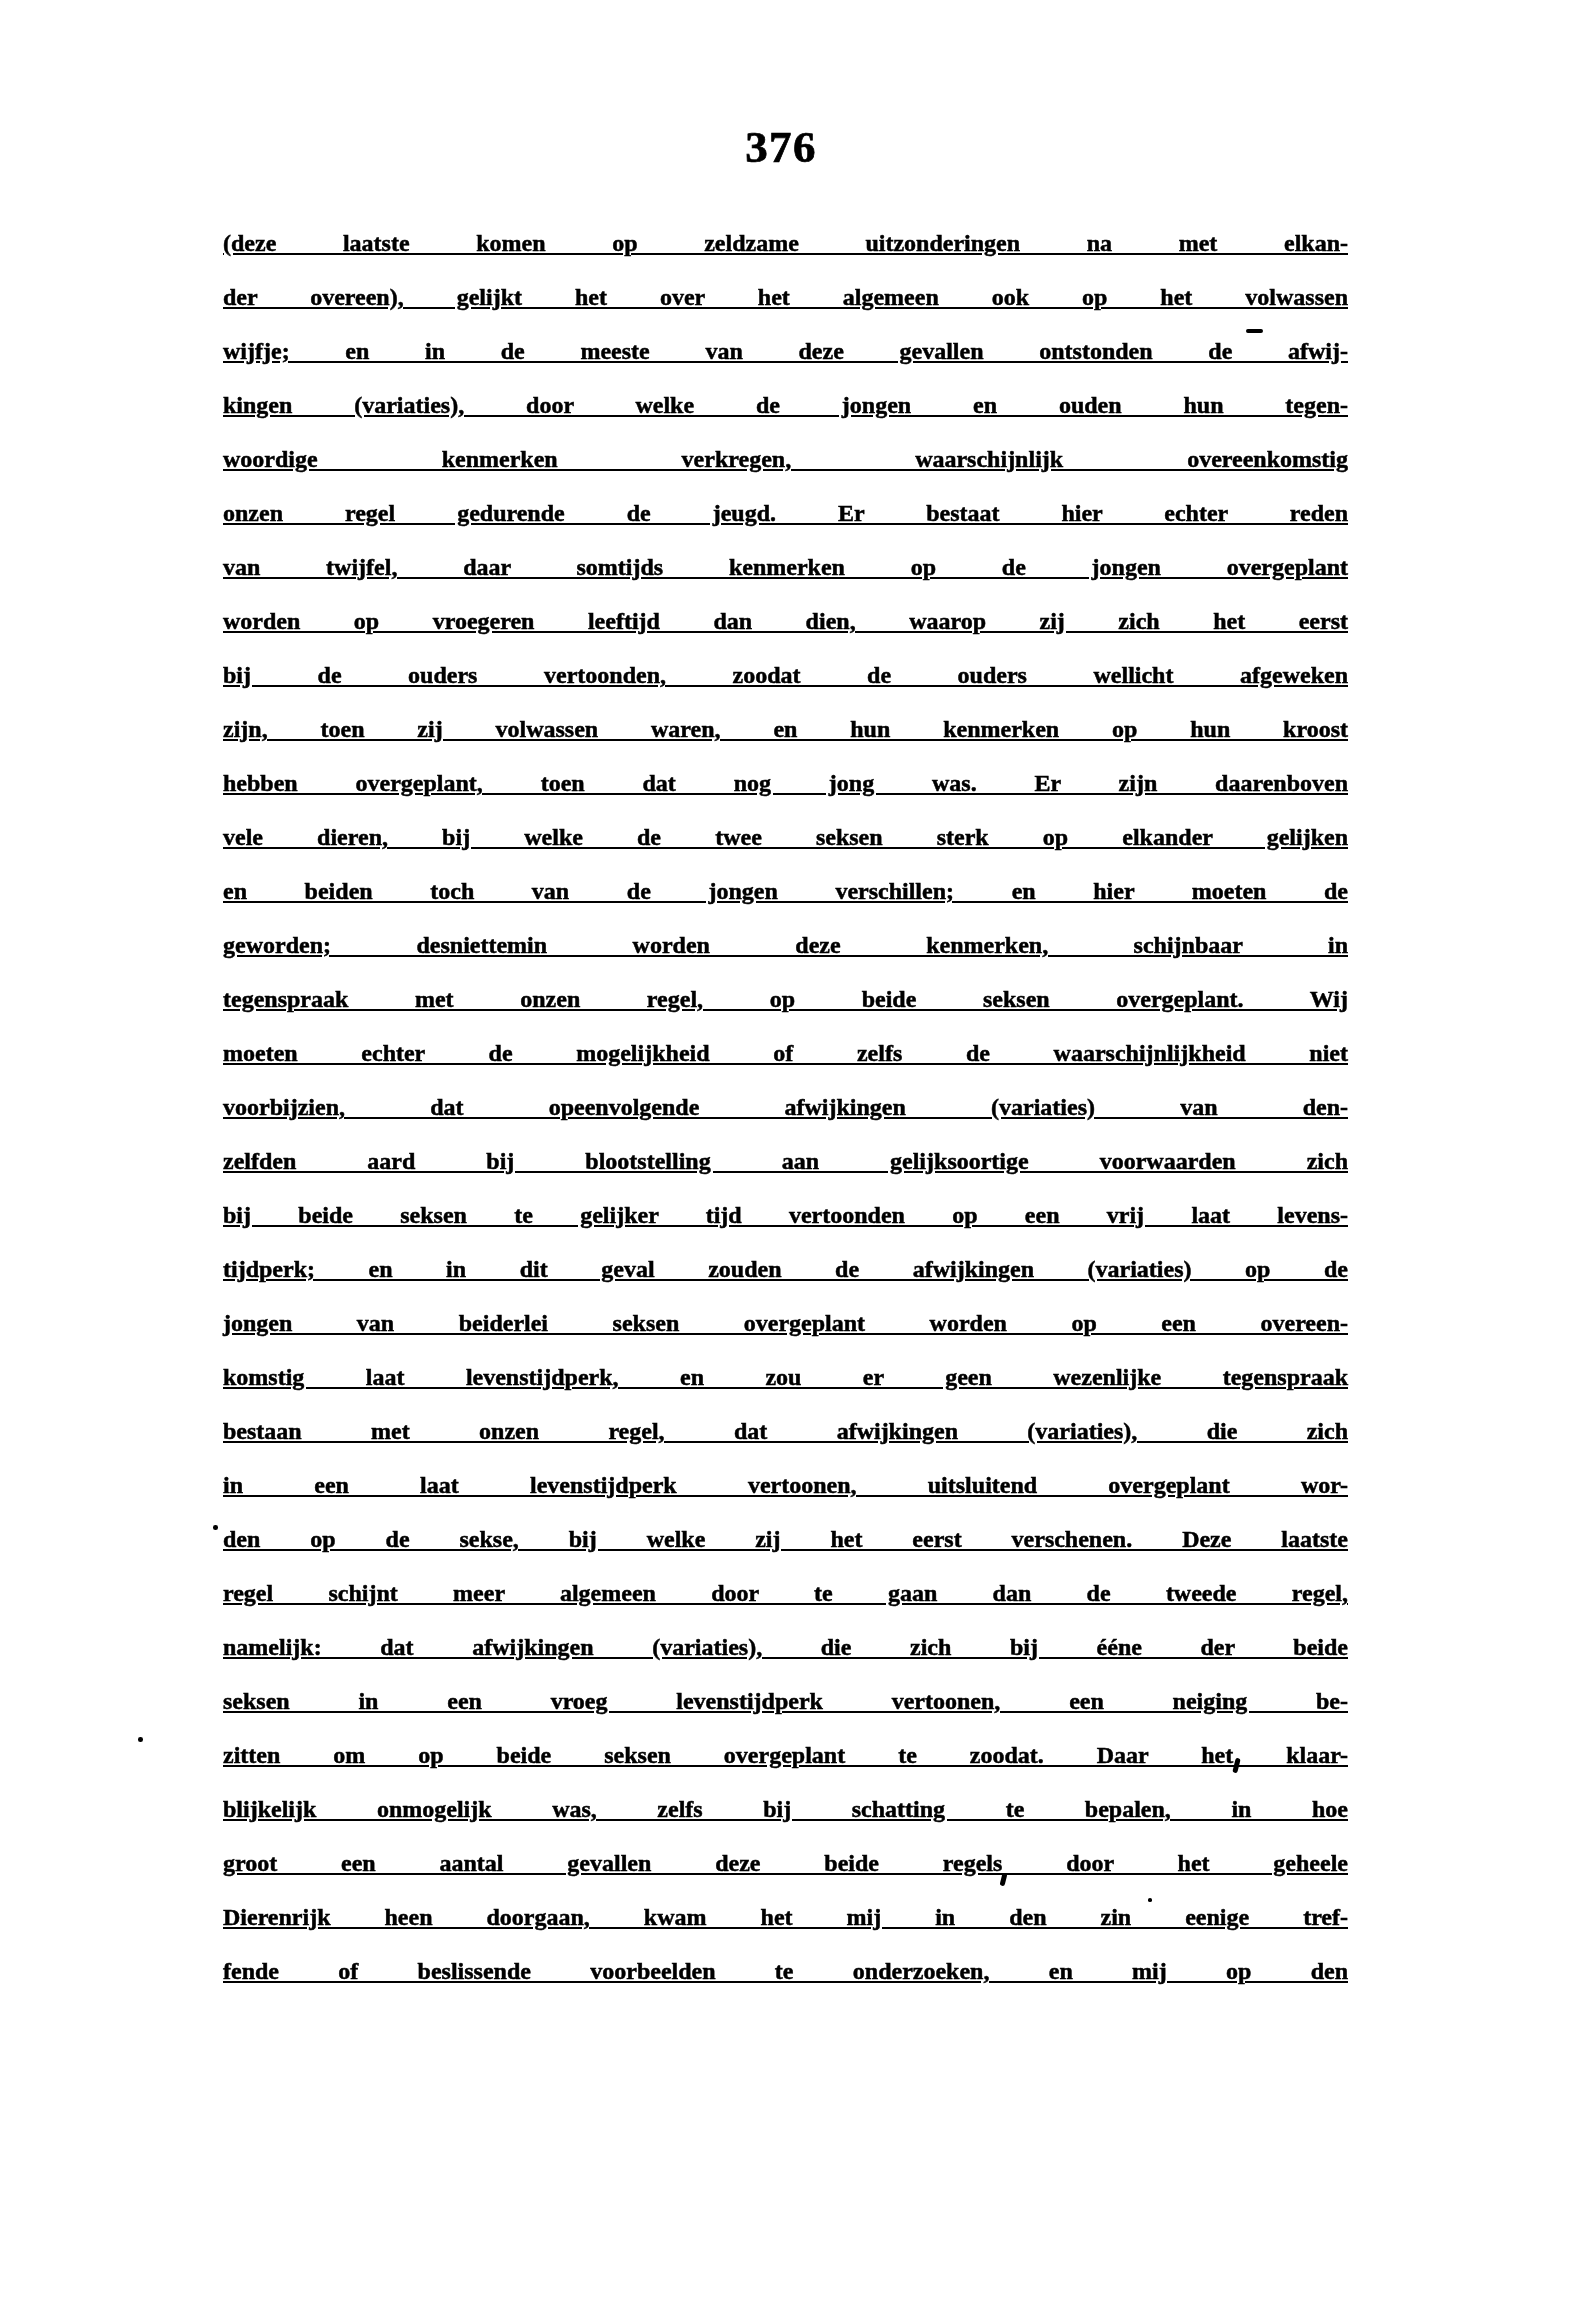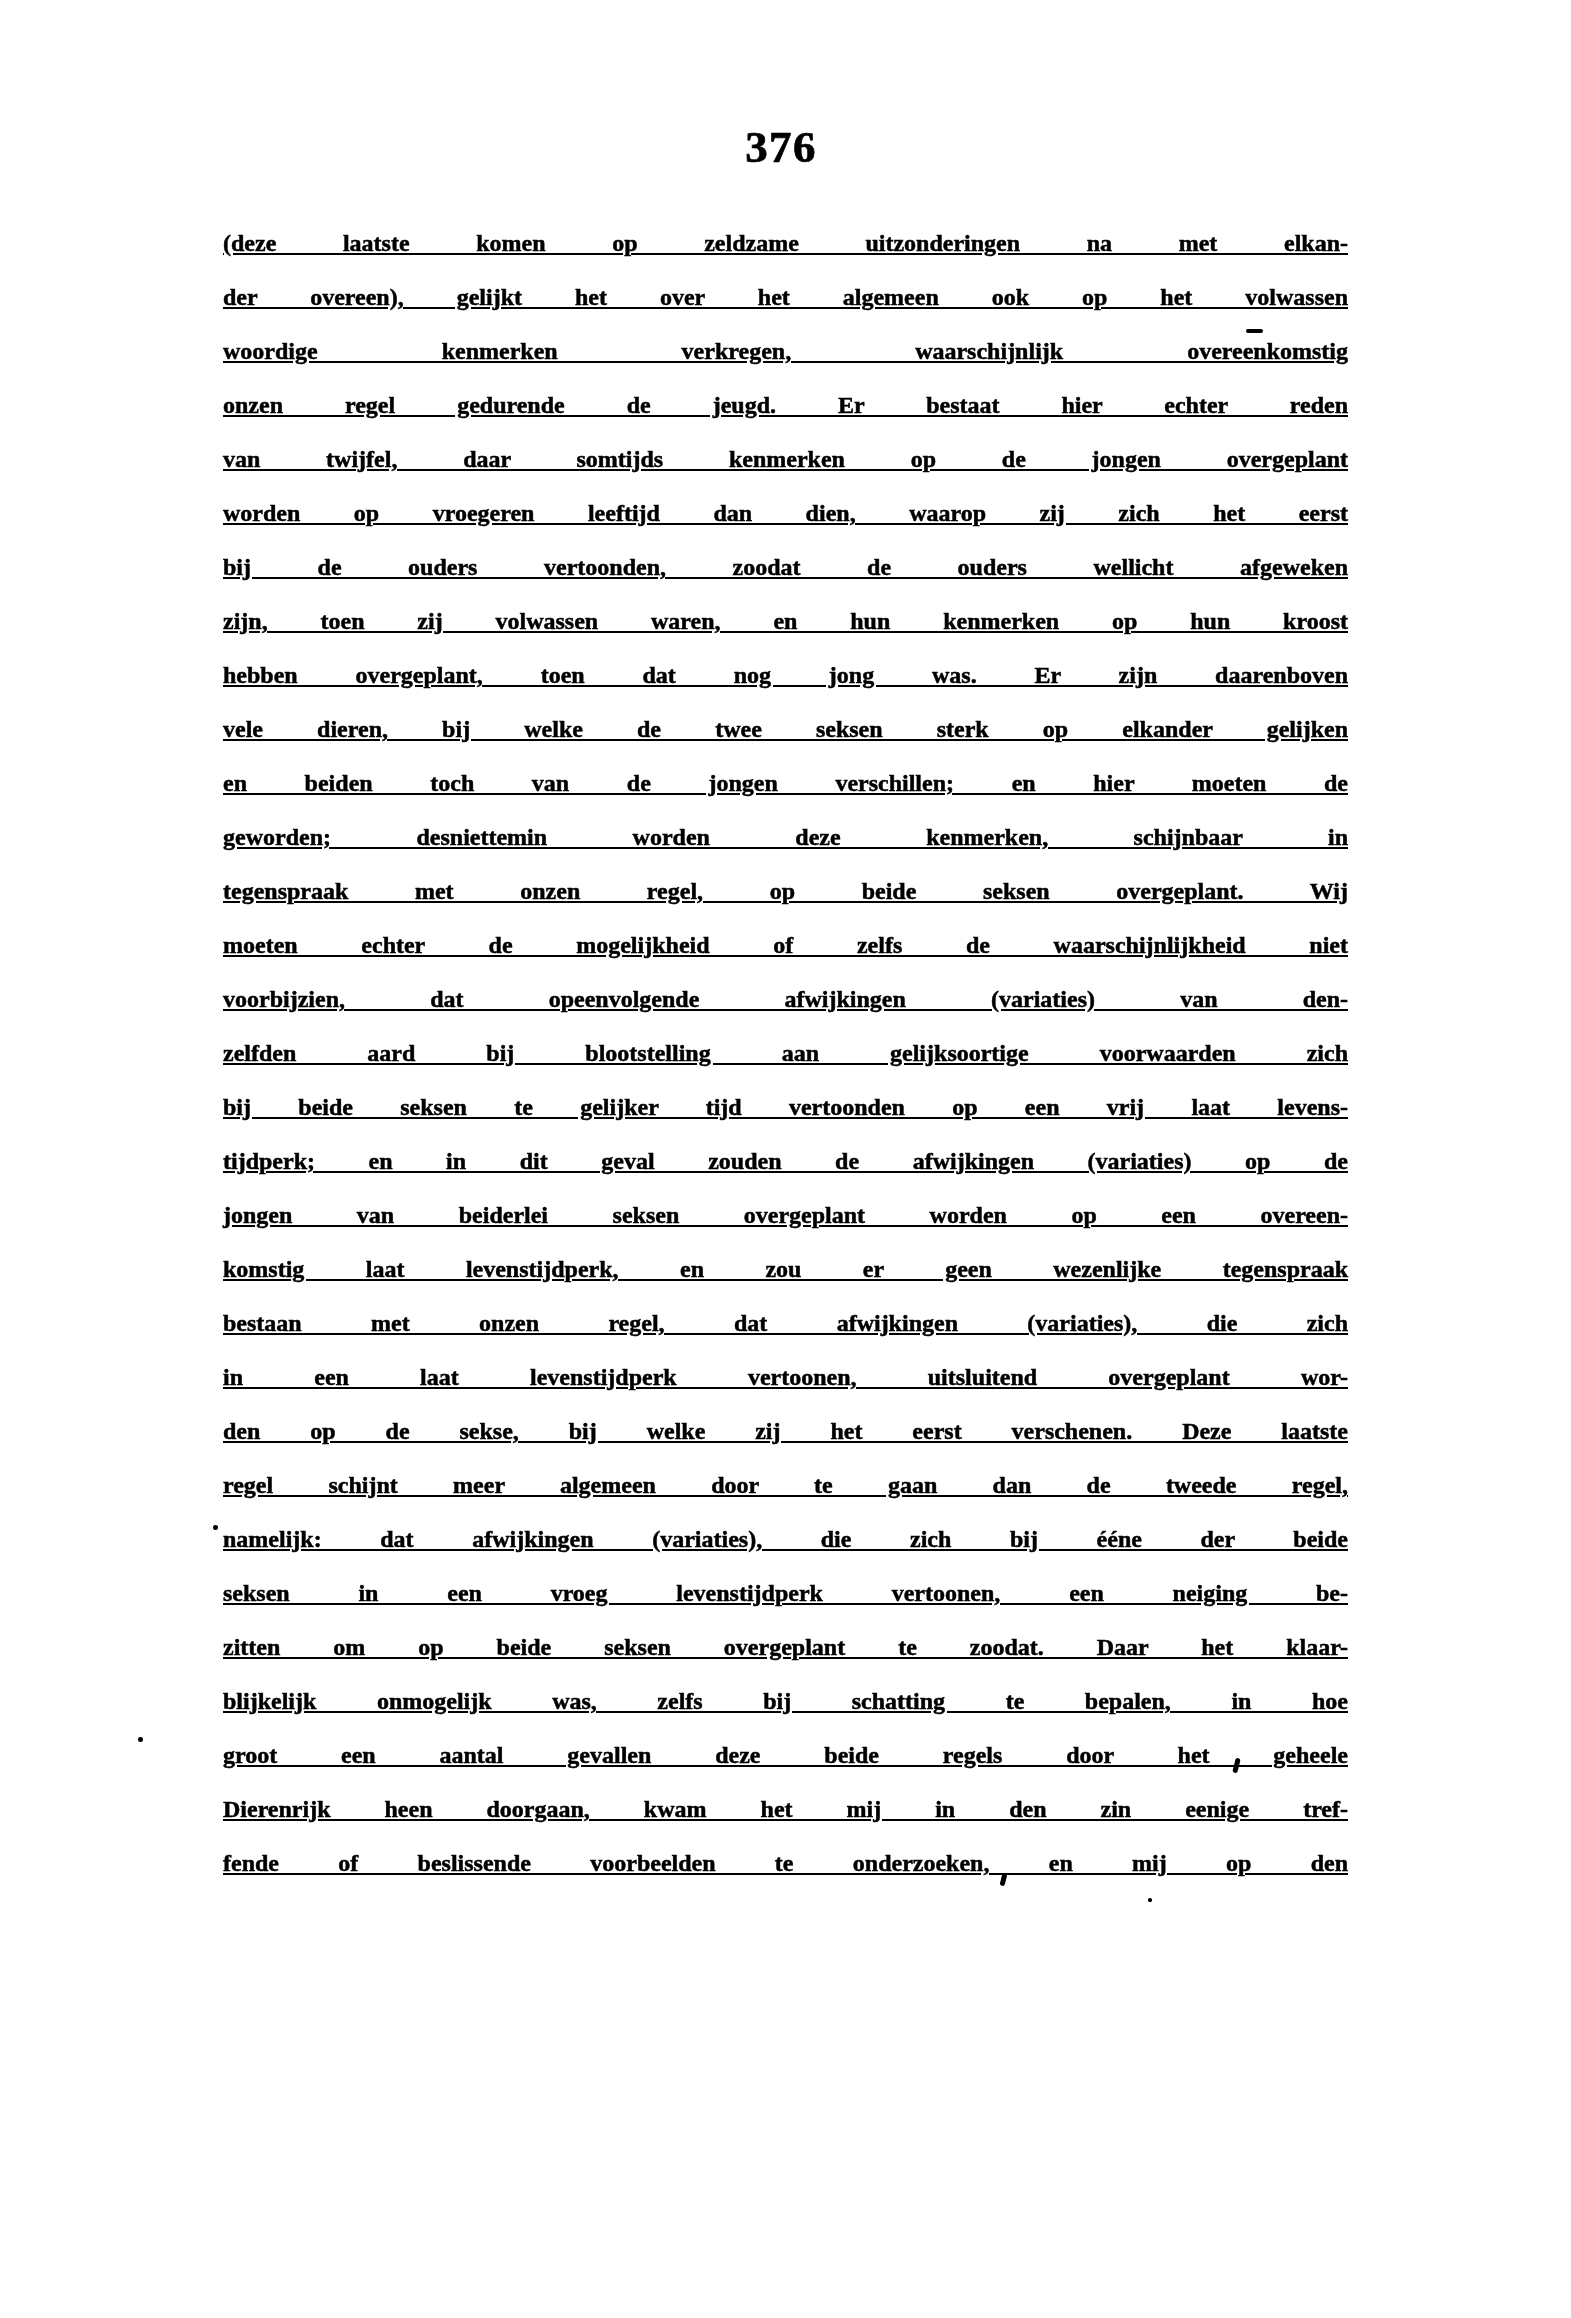--- a/index.html
+++ b/index.html
@@ -64,20 +64,22 @@
 </style>
 </head>
 <body>
 
 <div class="page">
   <div class="page-number">376</div>
 
   <div class="text-block" id="text-block">
       <div class="text-line">(deze laatste komen op zeldzame uitzonderingen na met elkan-</div>
       <div class="text-line">der overeen), gelijkt het over het algemeen ook op het volwassen</div>
+      <div class="text-line">wijfje; en in de meeste van deze gevallen ontstonden de afwij-</div>
+      <div class="text-line">kingen (variaties), door welke de jongen en ouden hun tegen-</div>
       <div class="text-line">woordige kenmerken verkregen, waarschijnlijk overeenkomstig</div>
       <div class="text-line">onzen regel gedurende de jeugd. Er bestaat hier echter reden</div>
       <div class="text-line">van twijfel, daar somtijds kenmerken op de jongen overgeplant</div>
       <div class="text-line">worden op vroegeren leeftijd dan dien, waarop zij zich het eerst</div>
       <div class="text-line">bij de ouders vertoonden, zoodat de ouders wellicht afgeweken</div>
       <div class="text-line">zijn, toen zij volwassen waren, en hun kenmerken op hun kroost</div>
       <div class="text-line">hebben overgeplant, toen dat nog jong was. Er zijn daarenboven</div>
       <div class="text-line">vele dieren, bij welke de twee seksen sterk op elkander gelijken</div>
       <div class="text-line">en beiden toch van de jongen verschillen; en hier moeten de</div>
       <div class="text-line">geworden; desniettemin worden deze kenmerken, schijnbaar in</div>

